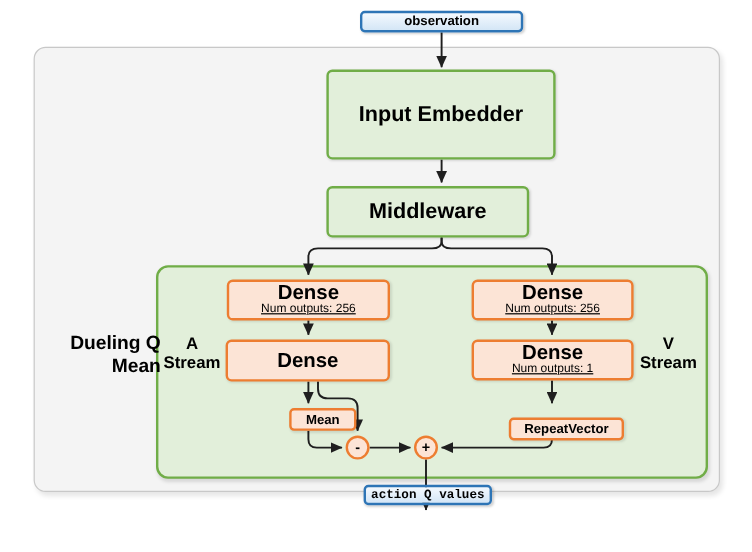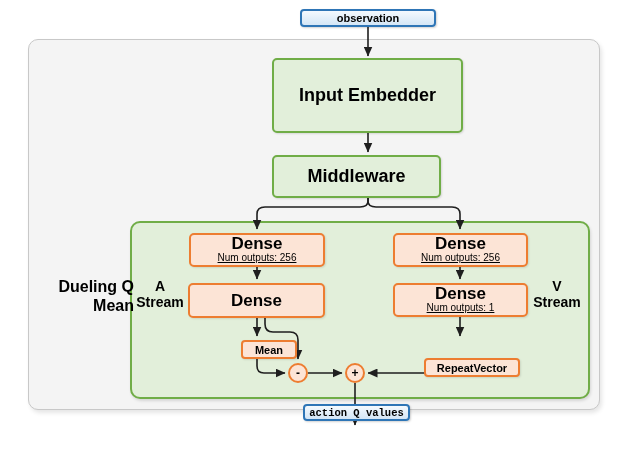--- a/index.html
+++ b/index.html
@@ -195,21 +195,21 @@
 
   <div class="node dense" style="left:393px; top:283px; width:135px; height:34px;">
     <div class="dense-title">Dense</div>
     <div class="dense-sub">Num outputs: 1</div>
   </div>
 
   <div class="node small-orange" style="left:229px; top:340px; width:56px; height:19px;">
     <span>Mean</span>
   </div>
 
-  <div class="node small-orange" style="left:412px; top:358px; width:96px; height:19px;">
+  <div class="node small-orange" style="left:412px; top:348px; width:96px; height:19px;">
     <span>RepeatVector</span>
   </div>
 
   <div class="node op-circle" style="left:288px; top:363px;">
     <span>-</span>
   </div>
 
   <div class="node op-circle" style="left:345px; top:363px;">
     <span>+</span>
   </div>

